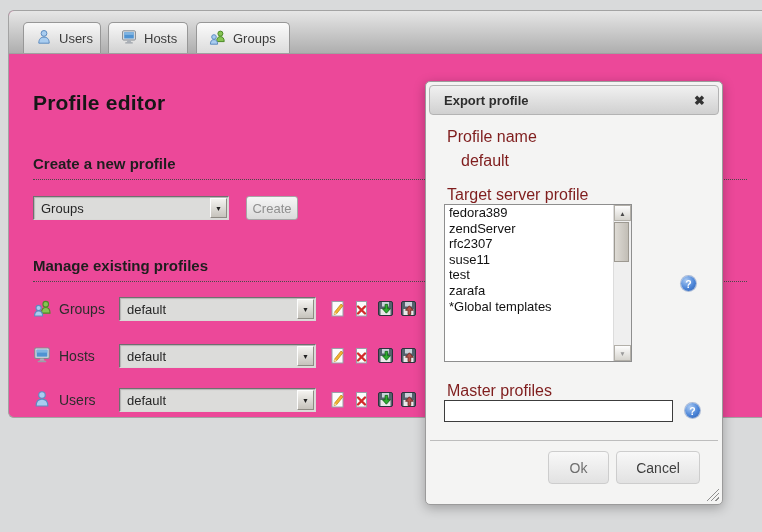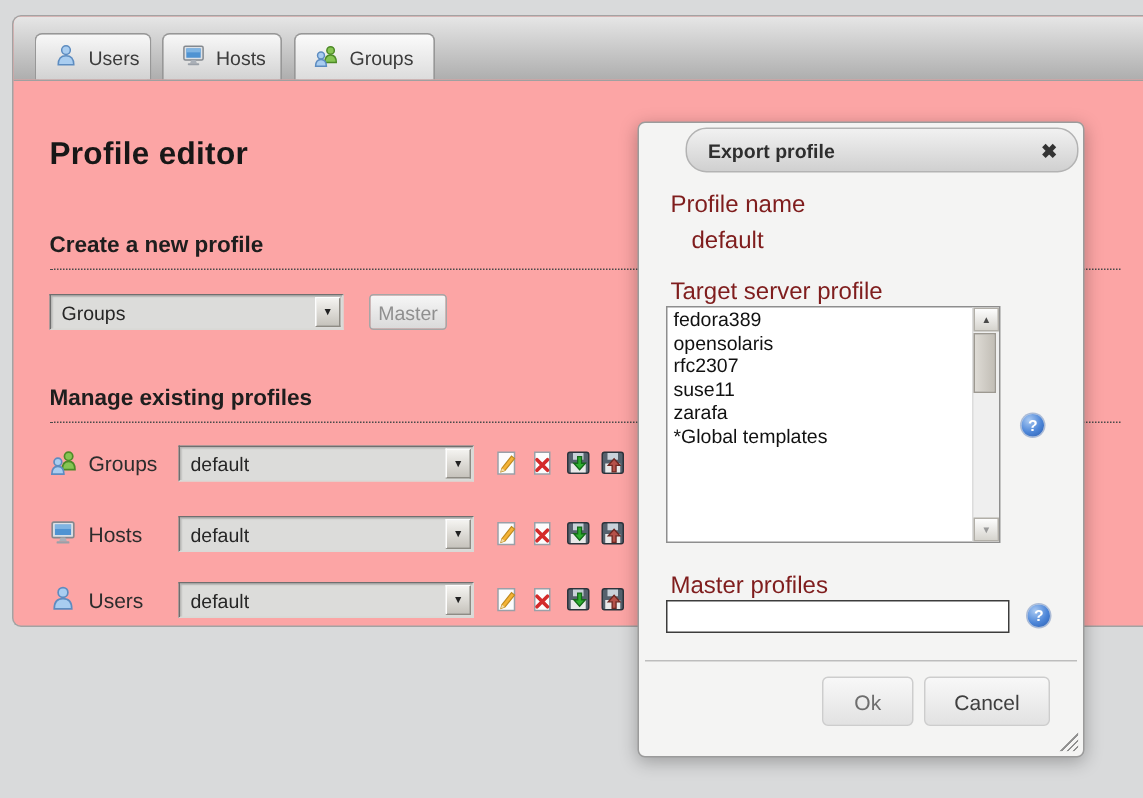--- a/index.html
+++ b/index.html
@@ -5,21 +5,21 @@
   html,body{margin:0;padding:0;}
   body{
     width:762px;height:532px;overflow:hidden;position:relative;
     background:#d9dadb;
     font-family:"Liberation Sans", sans-serif;
     -webkit-font-smoothing:antialiased;
   }
   
   .container{
     position:absolute;left:8px;top:10px;width:754px;height:408px;
-    background:#fca5a5;border:1px solid #a3a3a3;border-right:none;
+    background:#ec4899;border:1px solid #a3a3a3;border-right:none;
     border-radius:6px 0 0 6px;box-sizing:border-box;
   }
   .tabstrip{
     position:absolute;left:0;top:0;right:0;height:42px;
     background:linear-gradient(#e6e6e6,#aeaeae);
     border-radius:5px 0 0 0;
     border-bottom:1px solid #a0a0a0;
   }
   .tab{
     position:absolute;bottom:0;height:31px;
@@ -87,37 +87,37 @@
   
   .dialog{
     position:absolute;left:425px;top:81px;width:298px;height:424px;
     box-sizing:border-box;padding:3px;
     background:#f4f4f3;border:1px solid #9b9b9b;border-radius:5px;
     box-shadow:0 3px 12px rgba(0,0,0,.28);
   }
   .dlg-header{
     position:relative;height:30px;
     background:linear-gradient(#f1f1f1,#d0d0d0);
-    border:1px solid #b3b3b3;border-radius:14px;box-sizing:border-box;
-    display:flex;align-items:center;margin-left:28px;
+    border:1px solid #b3b3b3;border-radius:4px;box-sizing:border-box;
+    display:flex;align-items:center;
   }
   .dlg-title{font-size:13px;font-weight:bold;color:#2e2e2e;padding-left:14px;}
   .dlg-close{
     position:absolute;right:9px;top:5px;width:19px;height:19px;
     display:flex;align-items:center;justify-content:center;
     font-size:13px;font-weight:bold;color:#333;cursor:pointer;border-radius:3px;
   }
   .dlg-label{position:absolute;font-size:16px;color:#7f1d1d;}
   .lbl-profile{left:21px;top:46px;}
   .val-profile{left:35px;top:70px;}
   .lbl-target{left:21px;top:104px;}
   .lbl-master{left:21px;top:300px;}
 
   .listbox{
-    position:absolute;left:18px;top:122px;width:223px;height:158px;
+    position:absolute;left:18px;top:122px;width:188px;height:158px;
     background:#fff;border:1px solid #8e8e8e;box-sizing:border-box;
     font-size:13px;color:#111;overflow:hidden;
   }
   .listbox .opt{height:15.6px;line-height:15.6px;padding-left:4px;white-space:nowrap;cursor:default;}
   .sb{
     position:absolute;top:0;right:0;width:17px;bottom:0;
     background:#efefef;border-left:1px solid #dcdcdc;
   }
   .sb-btn{
     position:absolute;left:0;width:17px;height:16px;box-sizing:border-box;
@@ -199,21 +199,21 @@
   </div>
 
   <div class="page-title">Profile editor</div>
 
   <div class="section-head head-create">Create a new profile</div>
 
   <div class="selectbox sel-create">
     <span>Groups</span>
     <span class="arrow-btn">▼</span>
   </div>
-  <div class="btn-create">Master</div>
+  <div class="btn-create">Create</div>
 
   <div class="section-head head-manage">Manage existing profiles</div>
 
   <div class="profile-row row-groups">
     <span class="type-icon"><svg width="19" height="18" viewBox="0 0 17 16">
           <circle cx="11.4" cy="4.6" r="2.5" fill="#86c553" stroke="#4d8a27" stroke-width="1"></circle>
           <path d="M7.6,12.6 c0,-3.6 1.6,-5 3.8,-5 s3.8,1.4 3.8,5 z" fill="#86c553" stroke="#4d8a27" stroke-width="1"></path>
           <circle cx="5" cy="8" r="2.3" fill="#a9cdf0" stroke="#5d8cc0" stroke-width="1"></circle>
           <path d="M1.4,15.2 c0,-3.2 1.5,-4.6 3.6,-4.6 s3.6,1.4 3.6,4.6 z" fill="#a9cdf0" stroke="#5d8cc0" stroke-width="1"></path>
         </svg></span>
@@ -322,23 +322,24 @@
     <span class="dlg-close">✖</span>
   </div>
 
   <div class="dlg-label lbl-profile">Profile name</div>
   <div class="dlg-label val-profile">default</div>
 
   <div class="dlg-label lbl-target">Target server profile</div>
 
   <div class="listbox">
     <div class="opt">fedora389</div>
-    <div class="opt">opensolaris</div>
+    <div class="opt">zendServer</div>
     <div class="opt">rfc2307</div>
     <div class="opt">suse11</div>
+    <div class="opt">test</div>
     <div class="opt">zarafa</div>
     <div class="opt">*Global templates</div>
     <div class="sb">
       <div class="sb-btn sb-up">▲</div>
       <div class="sb-thumb"></div>
       <div class="sb-btn sb-down">▼</div>
     </div>
   </div>
   <div class="help-icon help-target">?</div>
 

